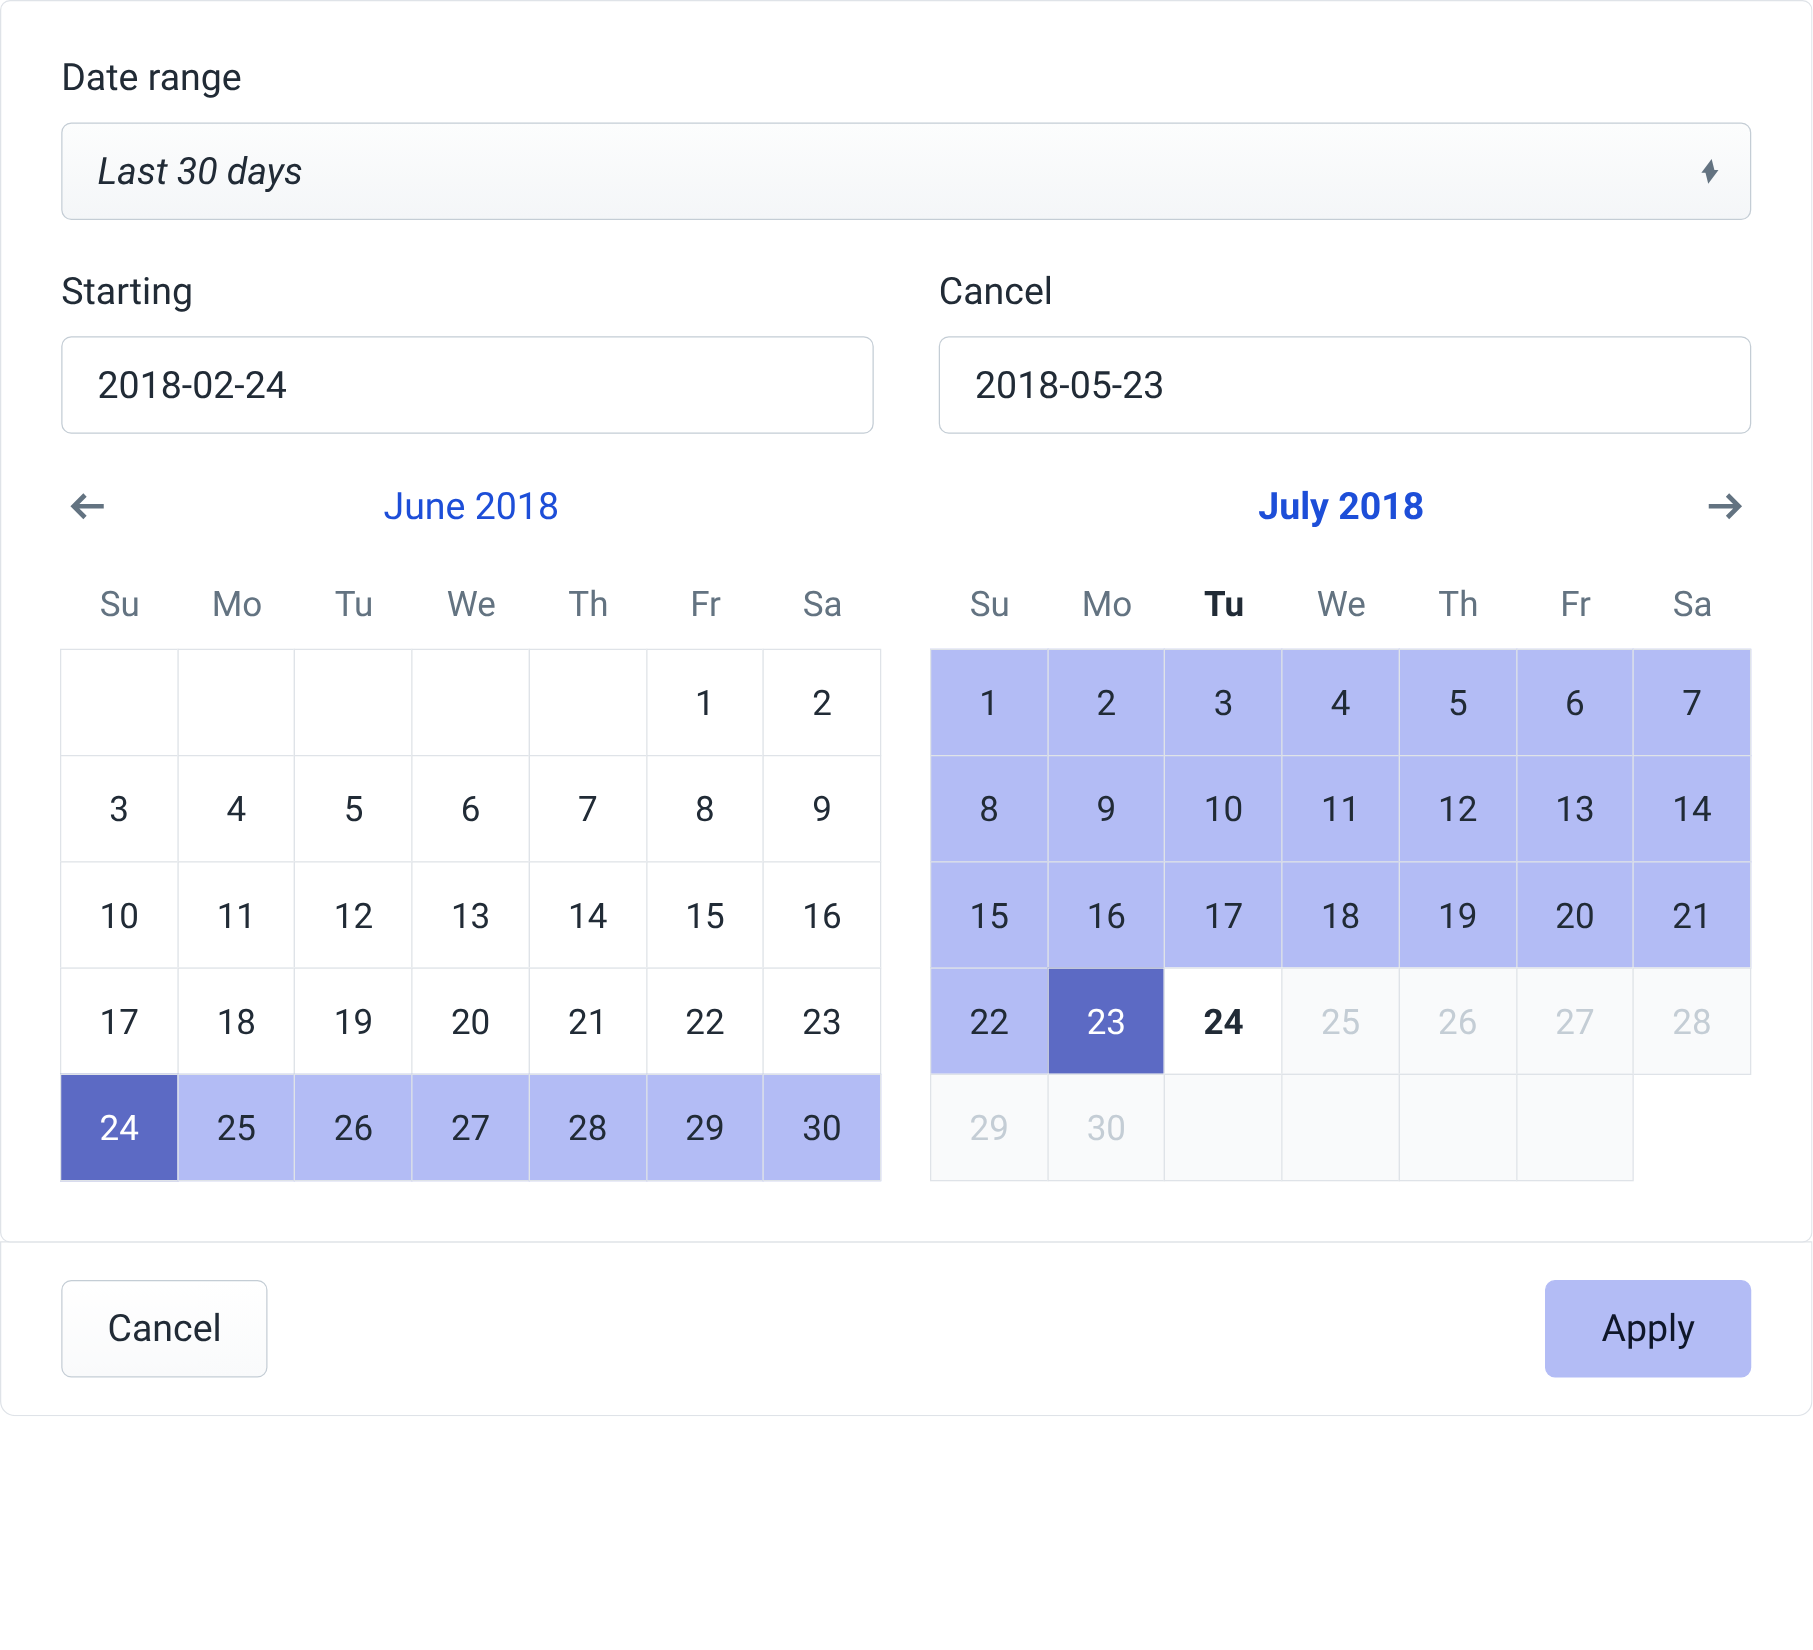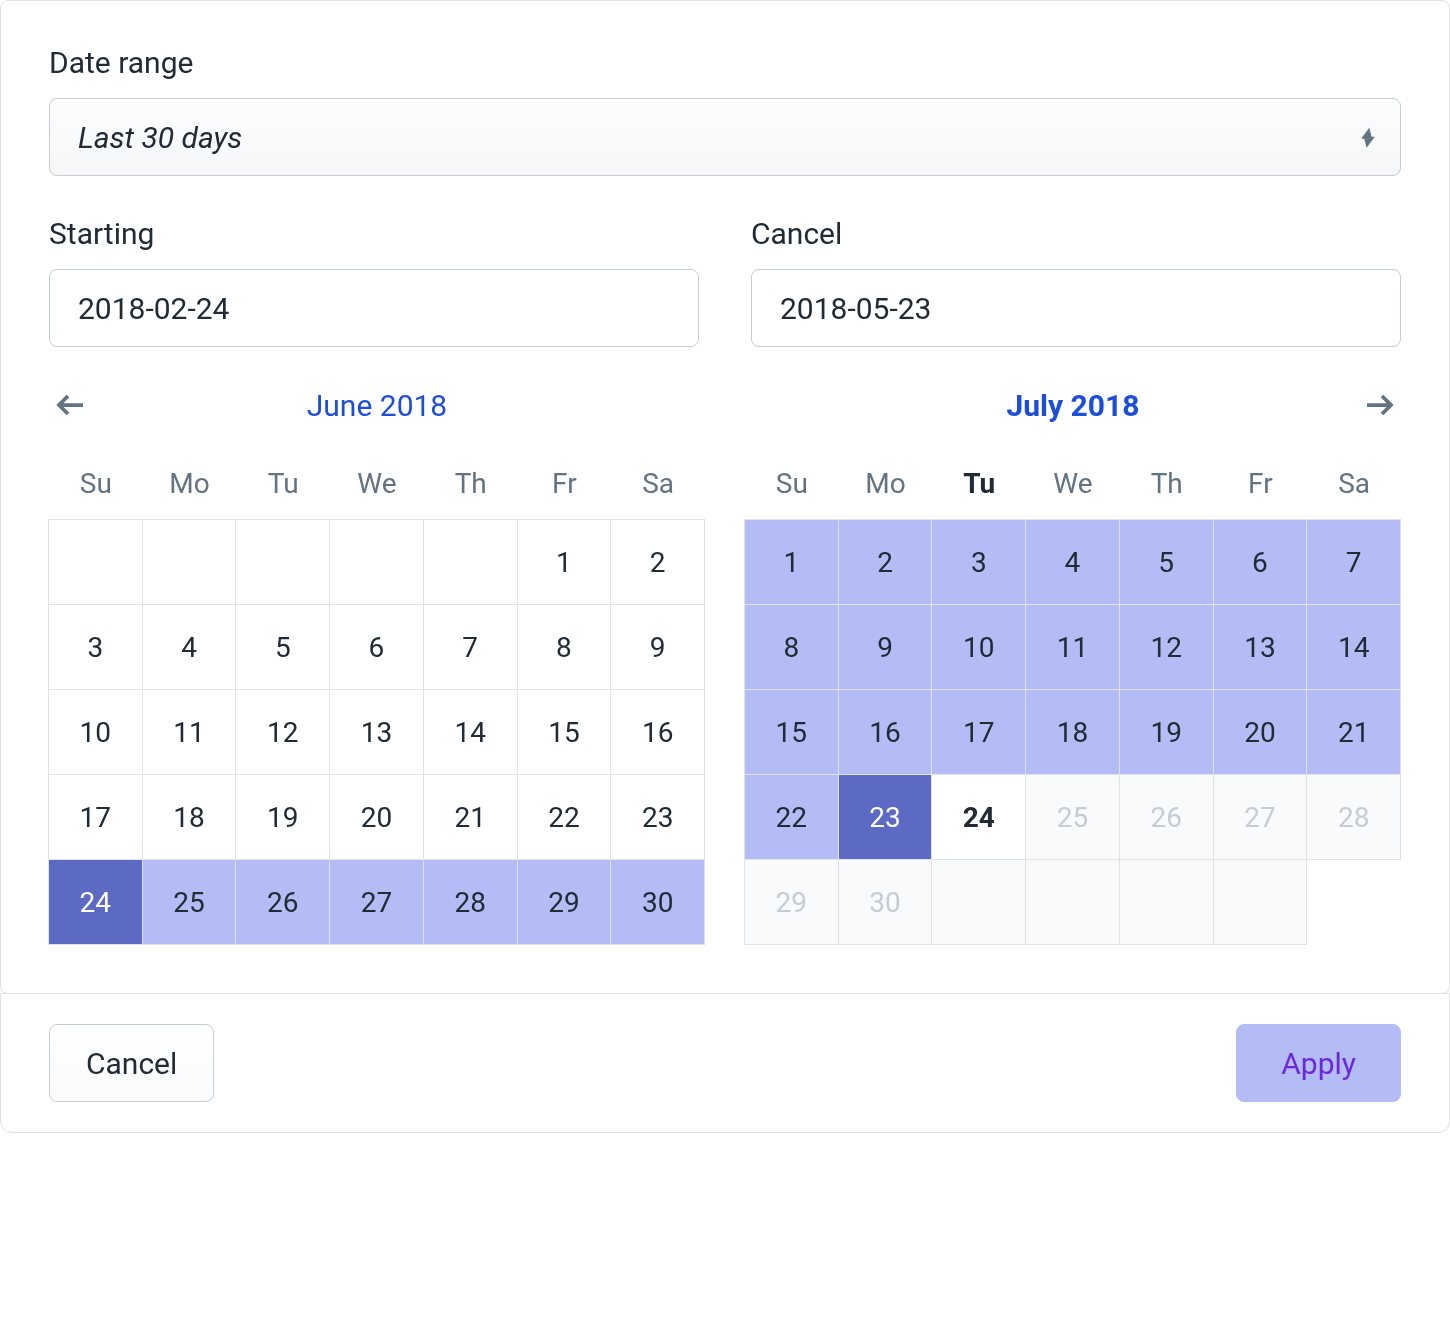--- a/index.html
+++ b/index.html
@@ -164,21 +164,21 @@
     cursor: pointer;
   }
   .btn-cancel {
     border: 1px solid #c4cdd5;
     background: linear-gradient(#fff, #f9fafb);
     color: #212b36;
   }
   .btn-apply {
     border: 1px solid #b3bcf5;
     background: #b3bcf5;
-    color: #6d28d9;
+    color: #0f172a;
     padding: 0 44px;
   }
 </style>
 </head>
 <body>
 
 <div class="wrap">
   <div class="panel">
 
     <div class="label">Date range</div>

